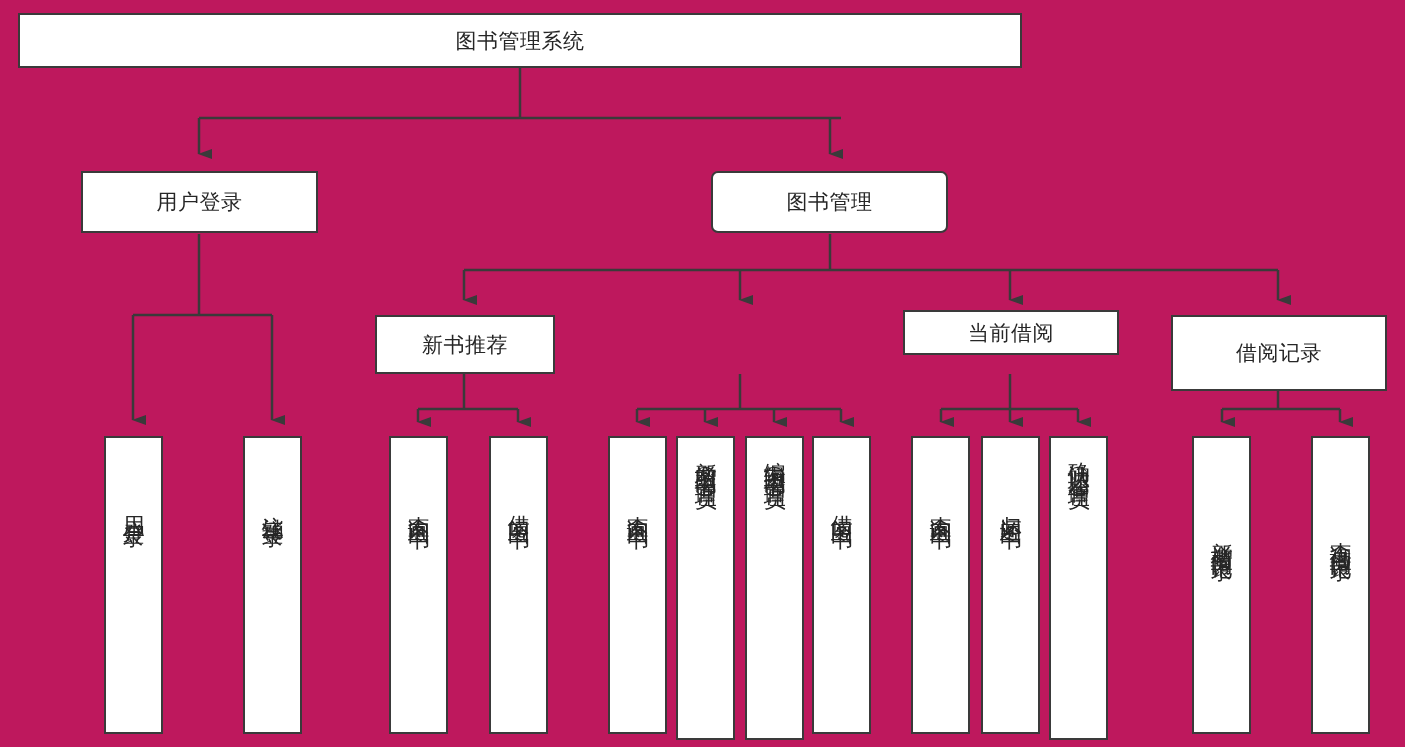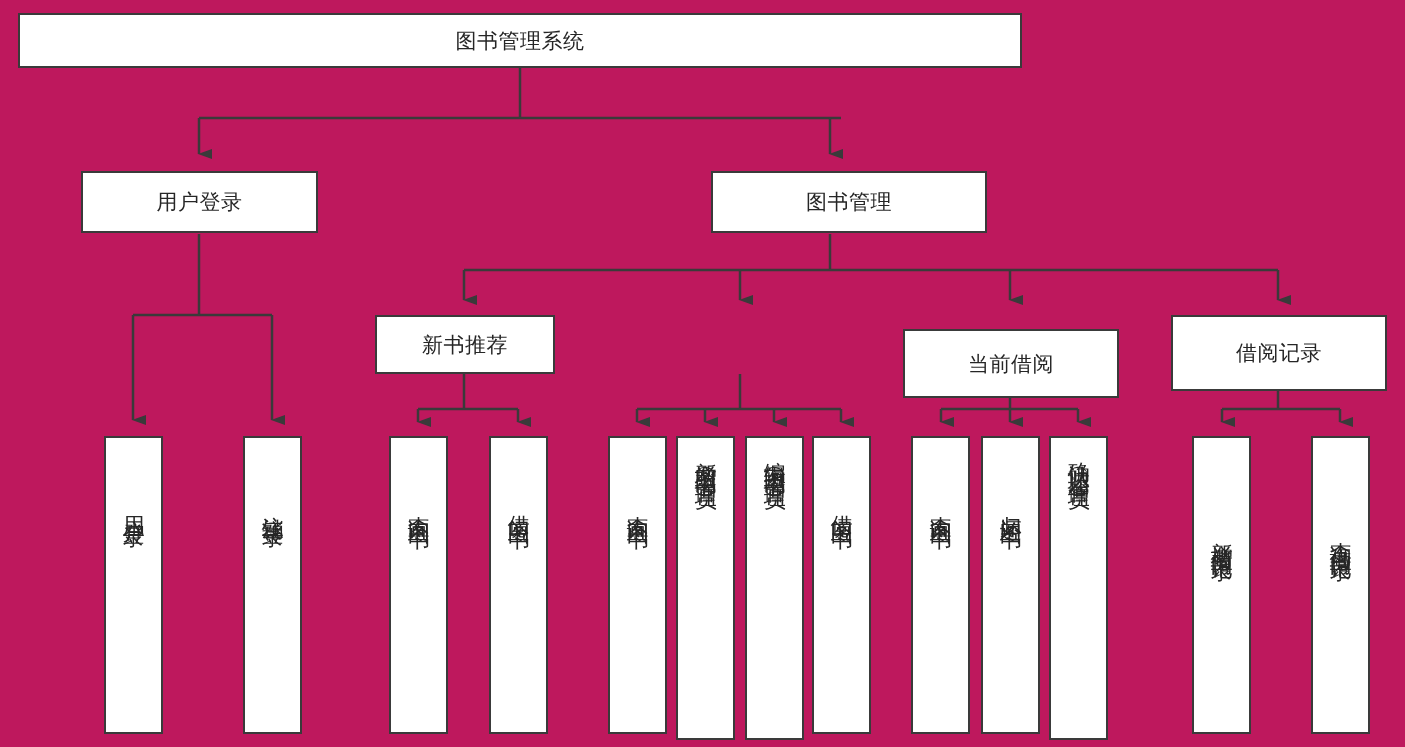--- a/index.html
+++ b/index.html
@@ -133,28 +133,28 @@
     </g>
   </svg>
 
   <div class="node horiz" style="left:18px; top:13px; width:1004px; height:55px;">
     <span class="label">图书管理系统</span>
   </div>
 
   <div class="node horiz" style="left:81px; top:171px; width:237px; height:62px;">
     <span class="label">用户登录</span>
   </div>
-  <div class="node horiz" style="left:711px; top:171px; width:276px; height:62px;">
+  <div class="node horiz" style="left:711px; top:171px; width:237px; height:62px;border-radius:7px;">
     <span class="label">图书管理</span>
   </div>
 
   <div class="node horiz" style="left:362px; top:315px; width:180px; height:59px;margin-left:13px;">
     <span class="label">新书推荐</span>
   </div>
-  <div class="node horiz" style="left:903px; top:329px; width:216px; height:69px;">
+  <div class="node horiz" style="left:903px; top:310px; width:216px; height:45px;">
     <span class="label">当前借阅</span>
   </div>
   <div class="node horiz" style="left:1171px; top:315px; width:216px; height:76px;">
     <span class="label">借阅记录</span>
   </div>
 
   <div class="node vert mid-text" style="left:104px; top:436px; width:59px; height:298px;">
     <span class="label">用户登录</span>
   </div>
   <div class="node vert mid-text" style="left:243px; top:436px; width:59px; height:298px;">

